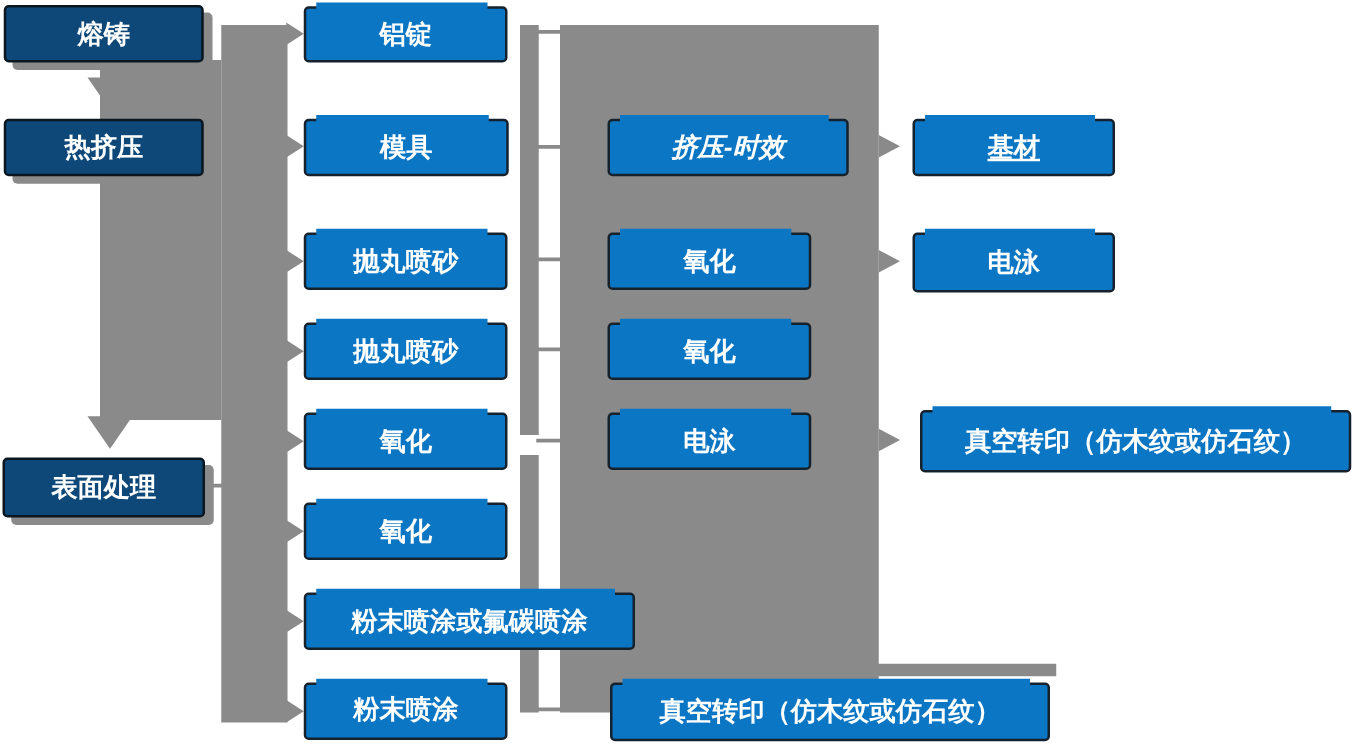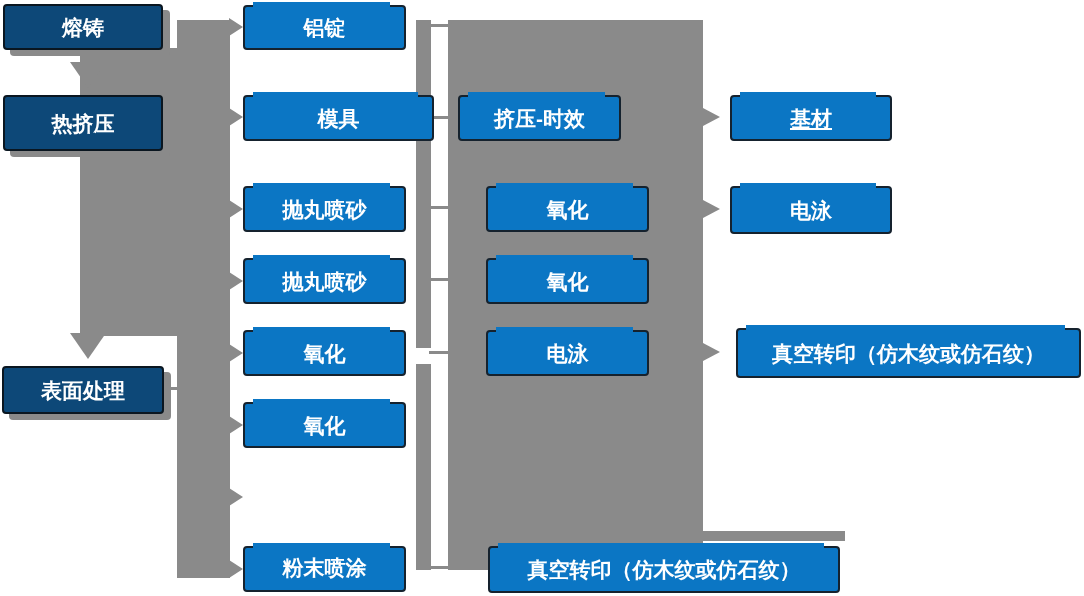--- a/index.html
+++ b/index.html
@@ -56,32 +56,33 @@
   <div class="stub" style="left:429px;top:566px;width:21px;height:3px;"></div>
 
   <div class="band" style="left:448px;top:20px;width:255px;height:550px;"></div>
   <div class="band" style="left:700px;top:531px;width:145px;height:10px;"></div>
 
   <div class="tri-right lg" style="left:703px;top:108px;"></div>
   <div class="tri-right lg" style="left:703px;top:200px;"></div>
   <div class="tri-right lg" style="left:703px;top:343px;"></div>
 
   <div class="node navy" style="left:3px;top:4px;width:160px;height:46px;">熔铸</div>
-  <div class="node navy" style="left:3px;top:95px;width:160px;height:56px;">热挤压</div>
+  <div class="node navy" style="left:3px;top:95px;width:160px;height:46px;">热挤压</div>
   <div class="node navy" style="left:2px;top:366px;width:162px;height:48px;">表面处理</div>
 
   <div class="node blue" style="left:243px;top:5px;width:163px;height:45px;">铝锭</div>
-  <div class="node blue" style="left:243px;top:95px;width:191px;height:46px;">模具</div>
+  <div class="node blue" style="left:243px;top:95px;width:164px;height:46px;">模具</div>
   <div class="node blue" style="left:243px;top:186px;width:163px;height:46px;">抛丸喷砂</div>
   <div class="node blue" style="left:243px;top:258px;width:163px;height:46px;">抛丸喷砂</div>
   <div class="node blue" style="left:243px;top:330px;width:163px;height:46px;">氧化</div>
   <div class="node blue" style="left:243px;top:402px;width:163px;height:46px;">氧化</div>
+  <div class="node blue" style="left:243px;top:474px;width:265px;height:46px;">粉末喷涂或氟碳喷涂</div>
   <div class="node blue" style="left:243px;top:546px;width:163px;height:46px;font-family:Liberation Mono, monospace;">粉末喷涂</div>
 
-  <div class="node blue" style="left:458px;top:95px;width:163px;height:46px;">挤压-时效</div>
+  <div class="node blue" style="left:486px;top:95px;width:193px;height:46px;font-style:italic;">挤压-时效</div>
   <div class="node blue" style="left:486px;top:186px;width:163px;height:46px;">氧化</div>
   <div class="node blue" style="left:486px;top:258px;width:163px;height:46px;">氧化</div>
   <div class="node blue" style="left:486px;top:330px;width:163px;height:46px;">电泳</div>
   <div class="node blue" style="left:488px;top:546px;width:352px;height:47px;">真空转印（仿木纹或仿石纹）</div>
 
   <div class="node blue" style="left:730px;top:95px;width:162px;height:46px;text-decoration:underline;">基材</div>
   <div class="node blue" style="left:730px;top:186px;width:162px;height:48px;">电泳</div>
   <div class="node blue" style="left:736px;top:328px;width:345px;height:50px;">真空转印（仿木纹或仿石纹）</div>
 
 </div>

